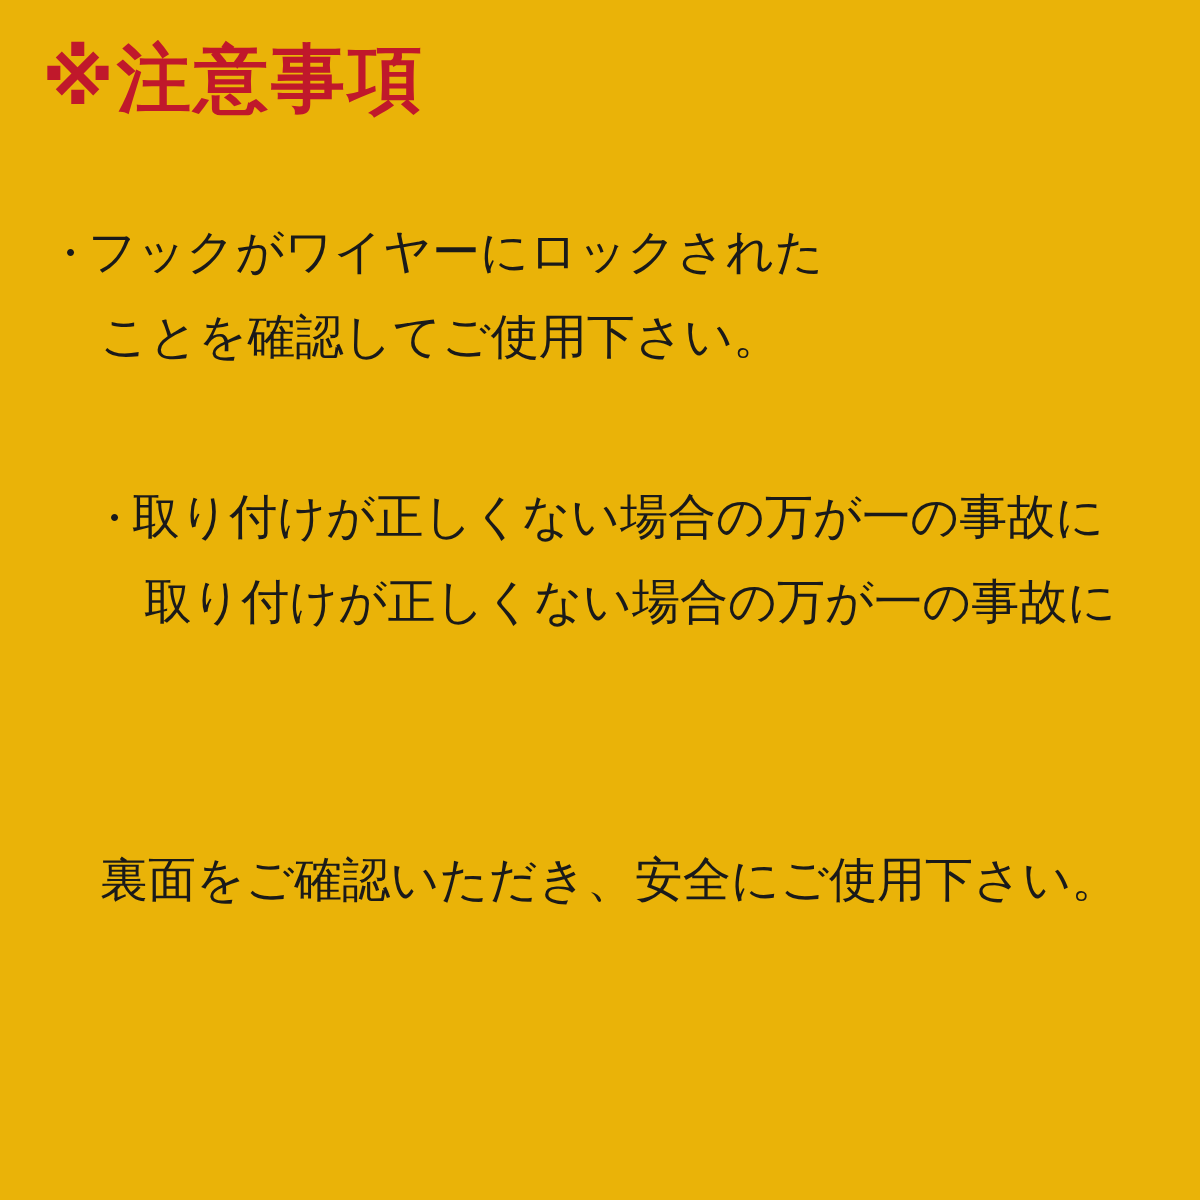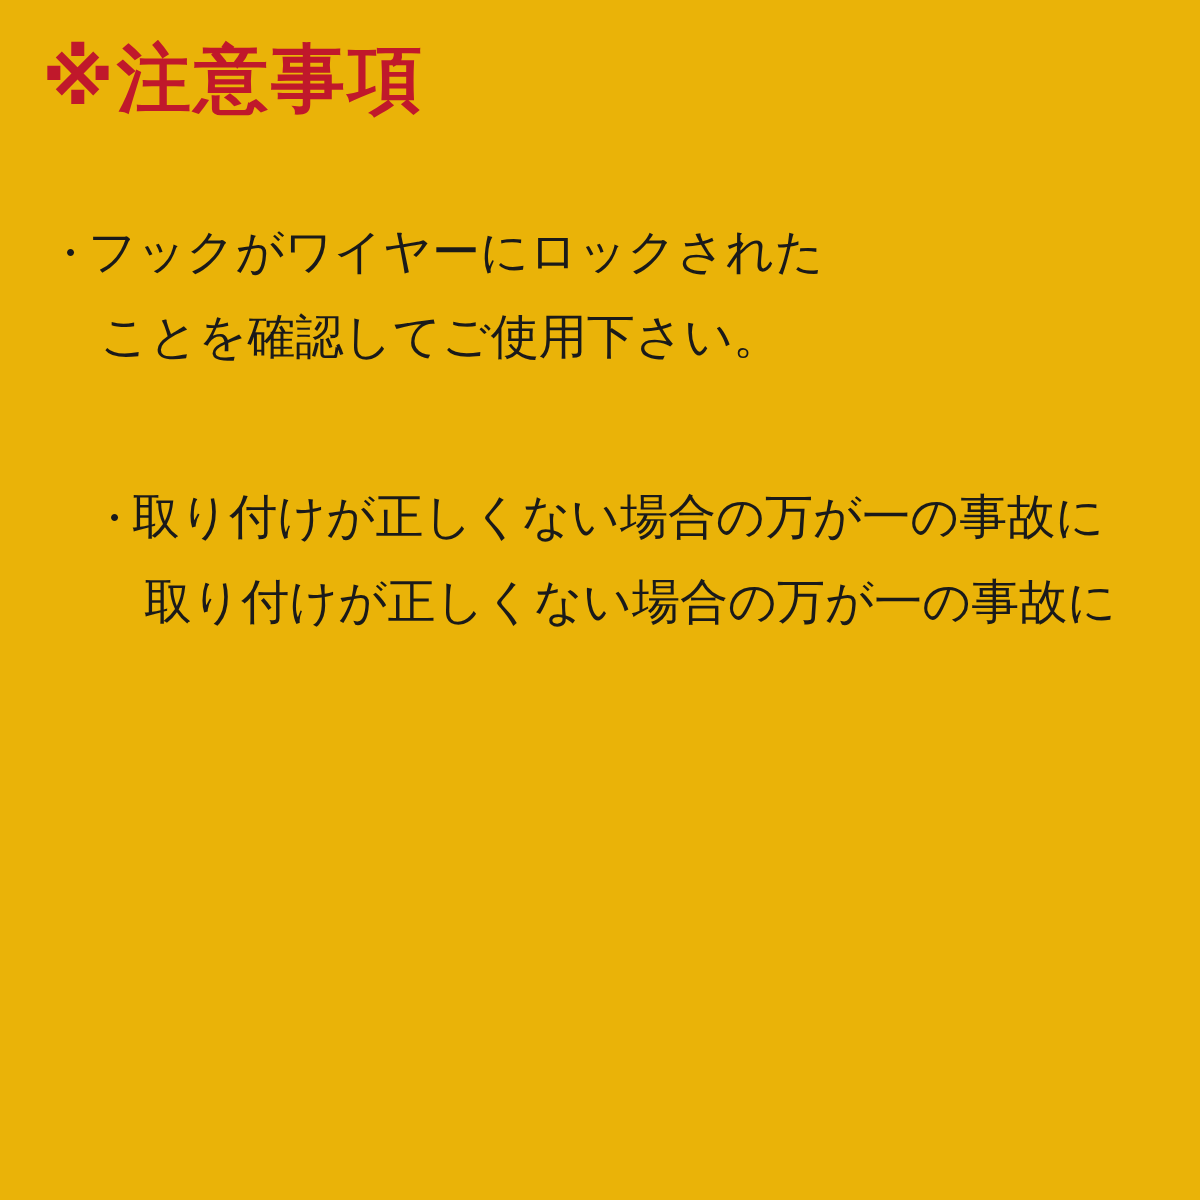--- a/index.html
+++ b/index.html
@@ -64,15 +64,16 @@
     <div class="line first-line"><span class="bullet">・</span><span>フックがワイヤーにロックされた</span></div>
     <div class="line cont-line">ことを確認してご使用下さい。</div>
   </section>
 
   <section class="note note-2">
     <div class="line first-line"><span class="bullet">・</span><span>取り付けが正しくない場合の万が一の事故に</span></div>
     <div class="line cont-line">取り付けが正しくない場合の万が一の事故に</div>
   </section>
 
   <section class="note note-3">
+    <div class="line cont-line">裏面をご確認いただき、安全にご使用下さい。</div>
   </section>
 
 </div>
 
 </body></html>

